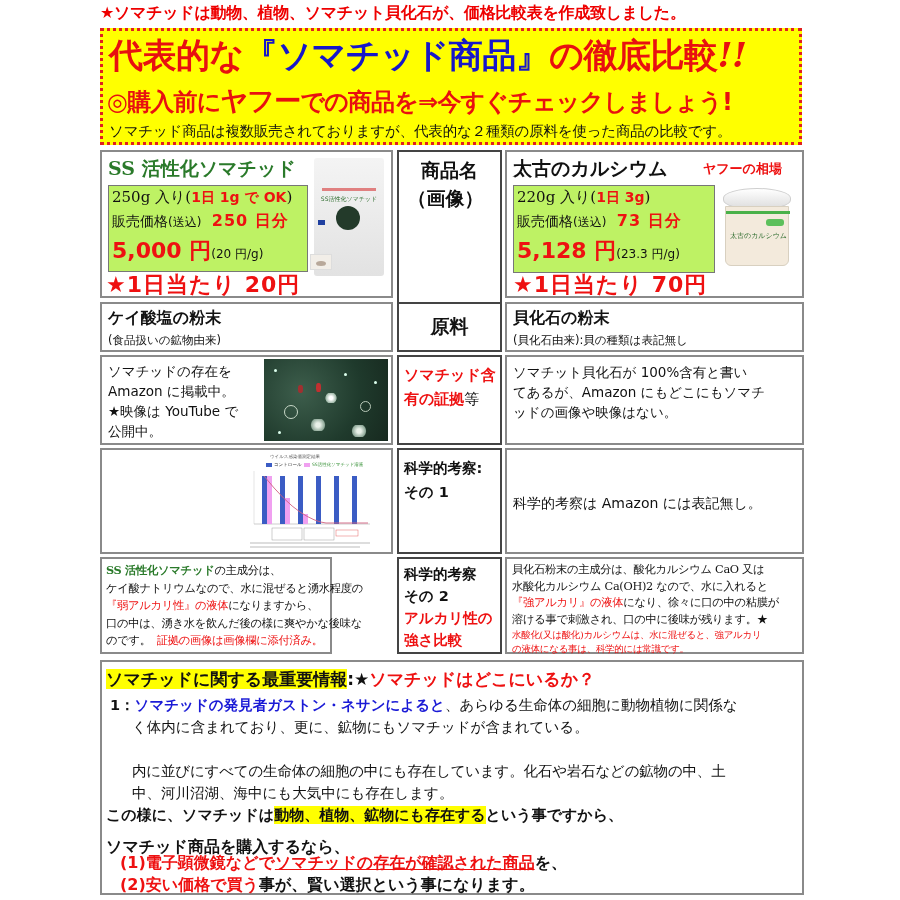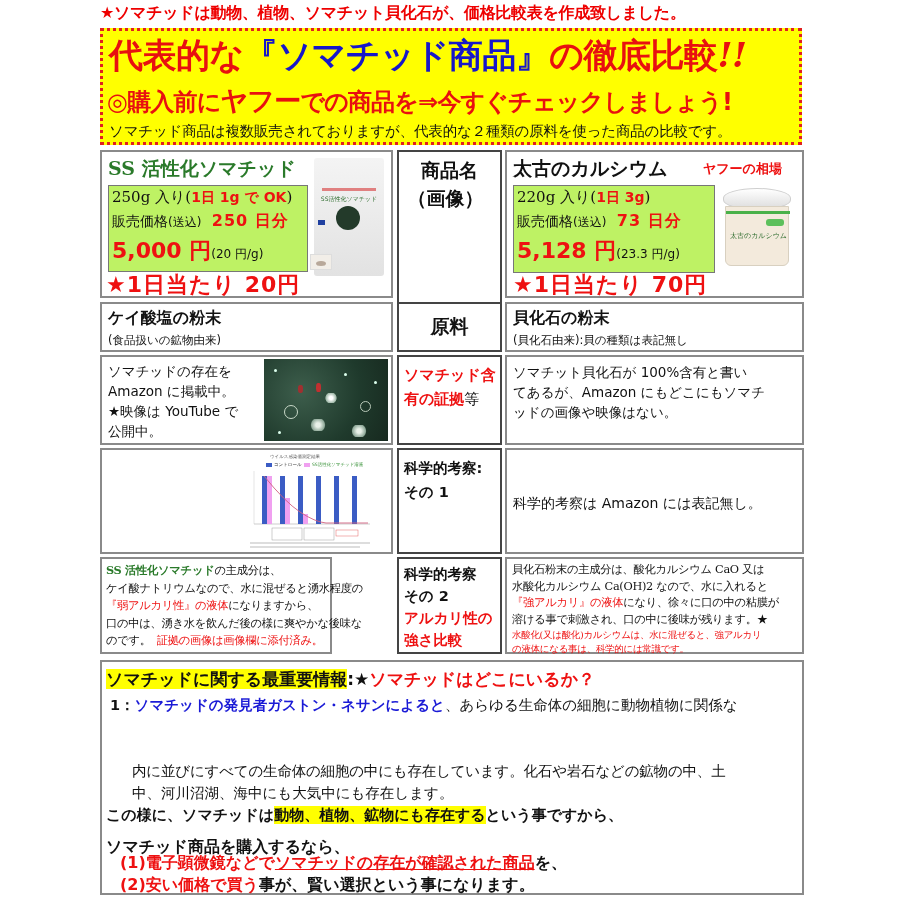--- a/index.html
+++ b/index.html
@@ -225,20 +225,21 @@
   </div>
 </div>
 
 <div id="info" class="cell">
   <div class="info-line" style="left:4px; top:6px; font-size:17px; font-weight:bold;">
     <span class="hl-yellow">ソマチッドに関する最重要情報</span><span>:</span><span>★</span><span class="red">ソマチッドはどこにいるか？</span>
   </div>
   <div class="info-line" style="left:8px; top:34px;">
     <span class="bold">1：</span><span class="blue bold">ソマチッドの発見者ガストン・ネサンによると</span><span>、あらゆる生命体の細胞に動物植物に関係な</span>
   </div>
+  <div class="info-line" style="left:30px; top:56px;">く体内に含まれており、更に、鉱物にもソマチッドが含まれている。</div>
   <div class="info-line" style="left:30px; top:100px; letter-spacing:-0.2px;">内に並びにすべての生命体の細胞の中にも存在しています。化石や岩石などの鉱物の中、土</div>
   <div class="info-line" style="left:30px; top:122px;">中、河川沼湖、海中にも大気中にも存在します。</div>
   <div class="info-line" style="left:4px; top:144px; font-size:15px; font-weight:bold;">
     <span>この様に、ソマチッドは</span><span class="hl-yellow">動物、植物、鉱物にも存在する</span><span>という事ですから、</span>
   </div>
   <div class="info-line" style="left:4px; top:175px; font-size:16px; font-weight:bold;">ソマチッド商品を購入するなら、</div>
   <div class="info-line" style="left:18px; top:191px; font-size:16px; font-weight:bold;">
     <span class="red">(1)電子顕微鏡などで</span><span class="red" style="text-decoration:underline">ソマチッドの存在が確認された商品</span><span>を、</span>
   </div>
   <div class="info-line" style="left:18px; top:213px; font-size:16px; font-weight:bold;">

